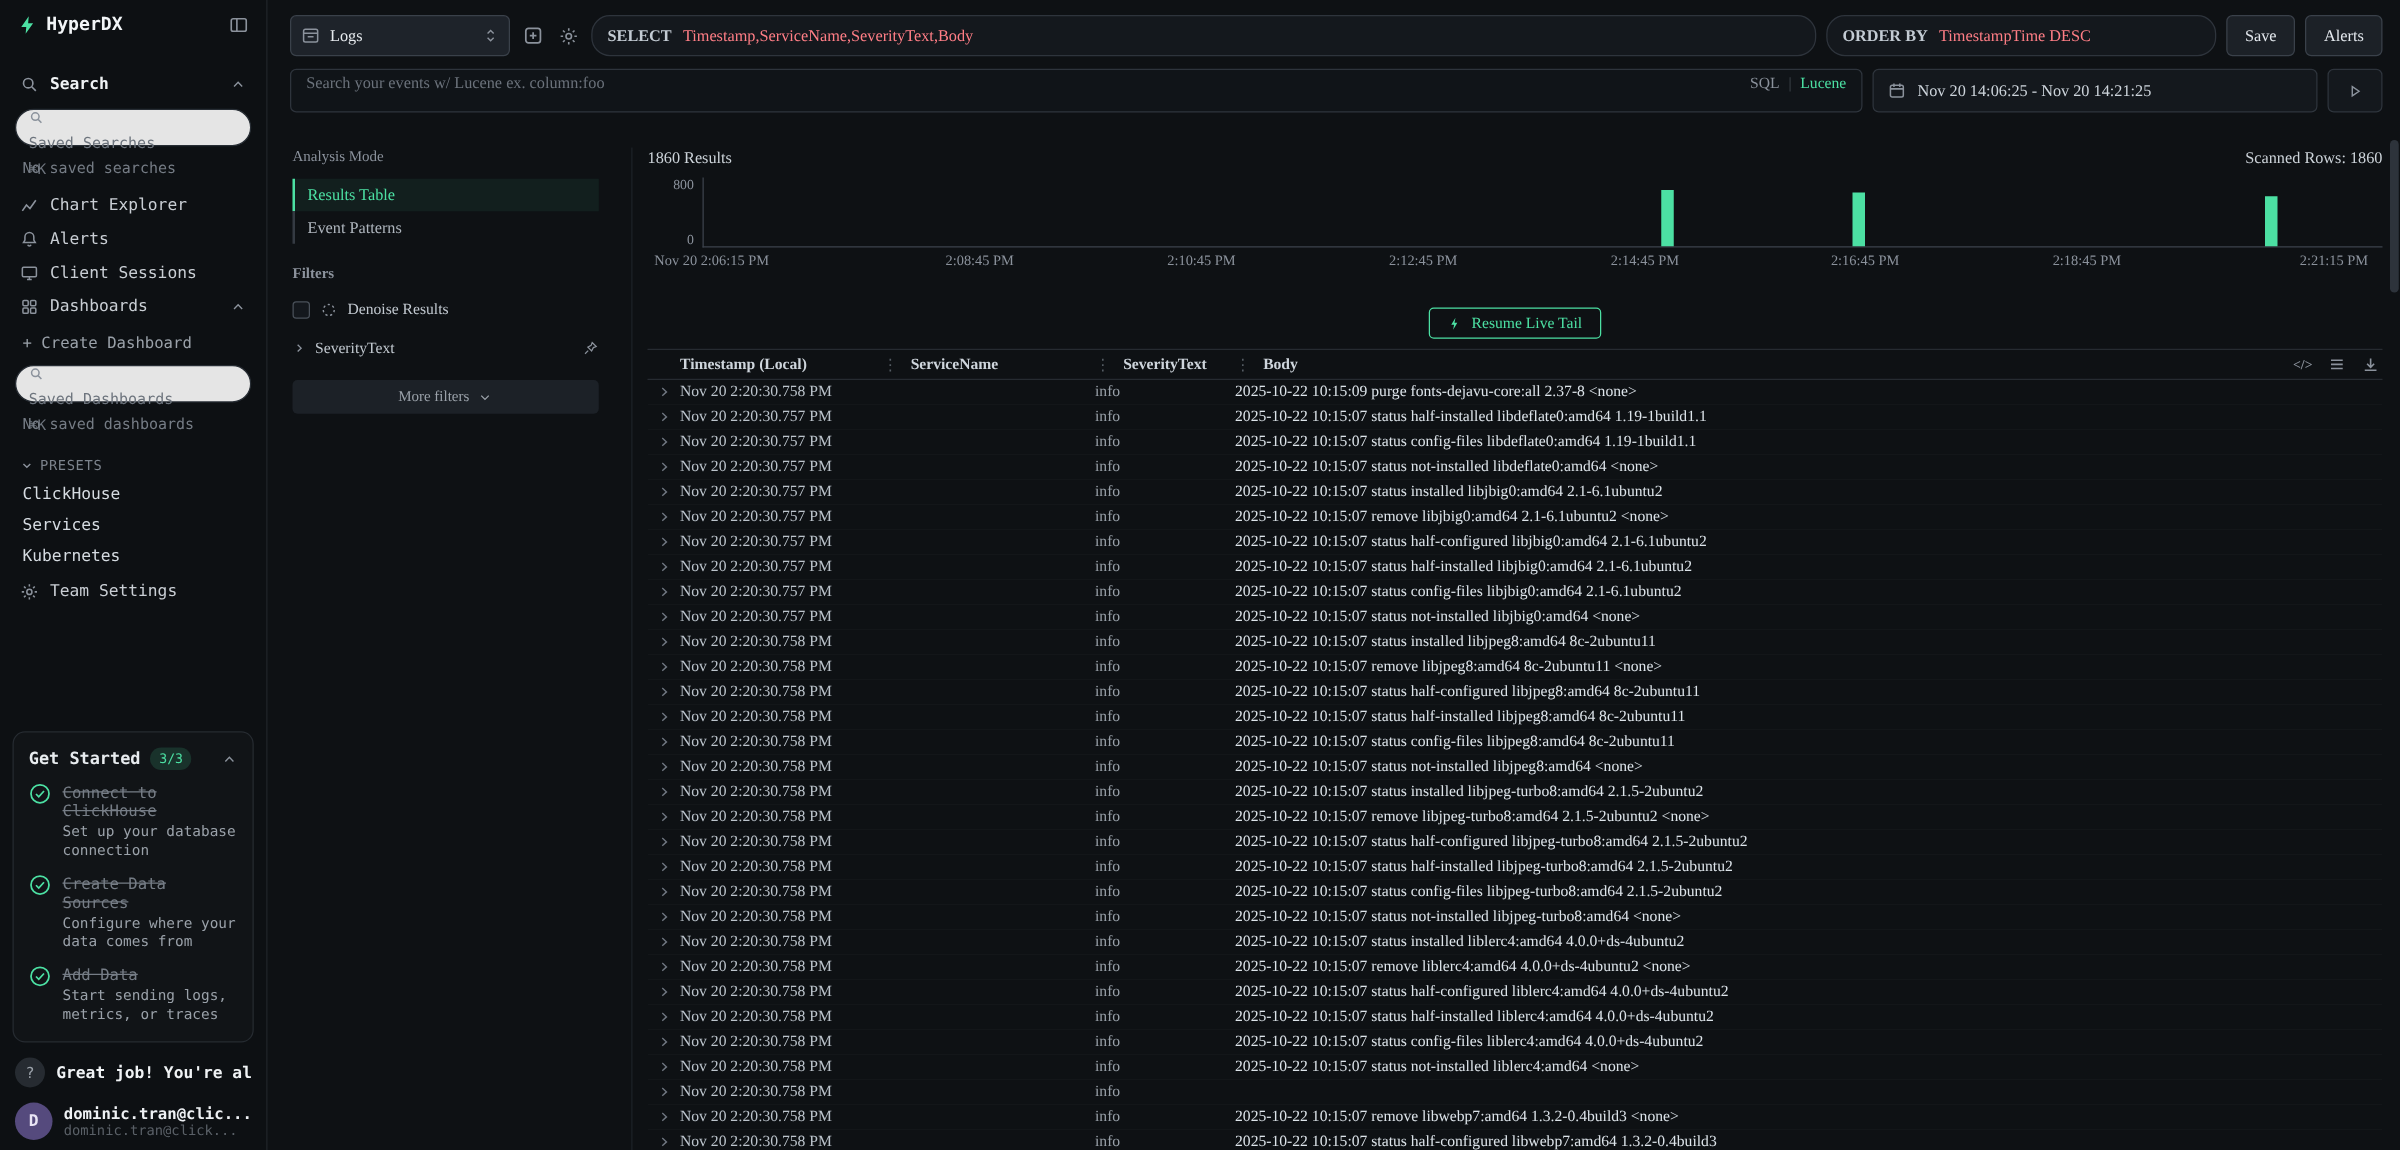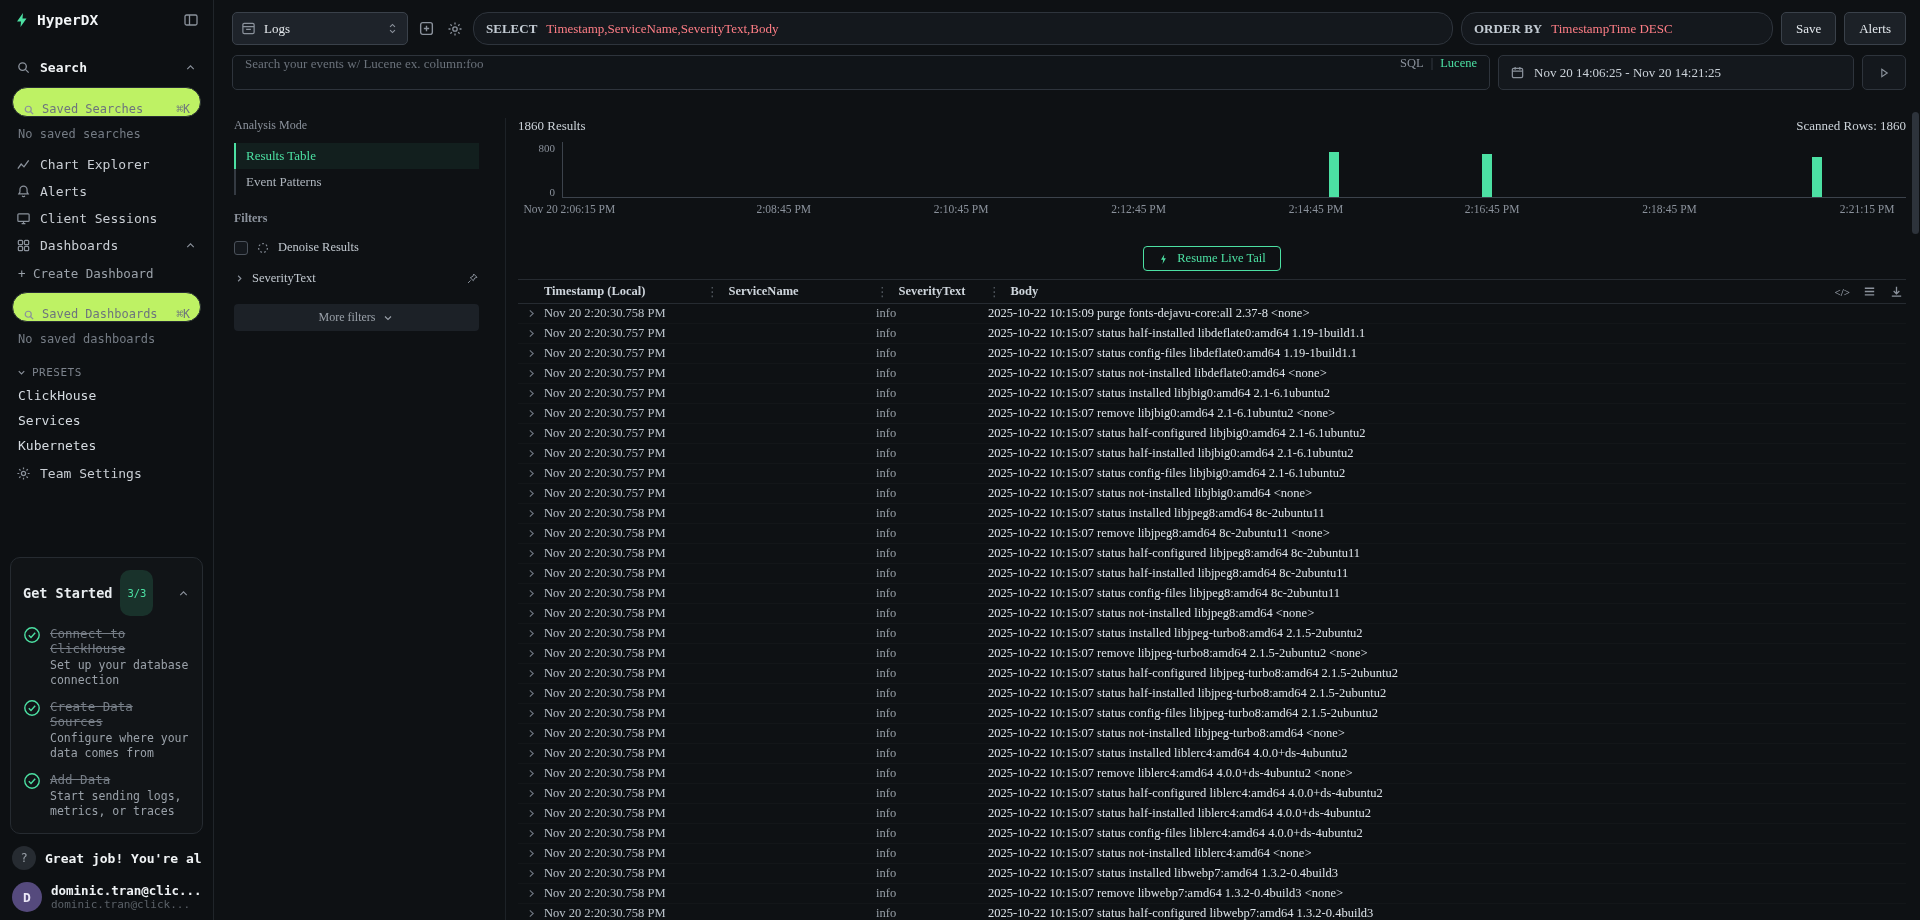--- a/index.html
+++ b/index.html
@@ -16,34 +16,34 @@
   
   .sidebar{width:214px;min-width:214px;background:var(--side);border-right:1px solid #20252a;
     display:flex;flex-direction:column;padding:12px 10px 4px;overflow:hidden;}
   .side-head{display:flex;align-items:center;justify-content:space-between;margin-bottom:26px;padding:0 4px;}
   .logo{display:flex;align-items:center;gap:7px;cursor:pointer;}
   .logo-text{font-weight:bold;font-size:14.5px;color:#f2f5f7;}
   .icon{color:var(--muted);}
   .nav-item{display:flex;align-items:center;gap:9px;padding:6px 6px;border-radius:6px;cursor:pointer;font-size:13px;color:#c9ced4;}
   .nav-item .right{margin-left:auto;}
   .nav-label.strong{color:#f0f3f5;font-weight:bold;}
-  .pill{display:flex;align-items:flex-end;gap:7px;background:#bef264;border:1px solid #272d34;border-radius:16px;
-    height:30px;padding:0 10px;margin:6px 2px 4px;cursor:text;}
+  .pill{display:flex;align-items:flex-start;gap:7px;background:#e5e5e5;border:1px solid #272d34;border-radius:16px;
+    height:30px;padding:0 10px;margin:6px 2px 4px;cursor:text;flex-direction:column;}
   .pill-ph{color:#6d747d;font-size:12px;flex:1;}
   .kbd{color:#6d747d;font-size:11.5px;}
   .empty-note{color:#757c85;font-size:12px;padding:6px 8px 10px;}
   .sub-link{color:#9aa1a9;font-size:12.5px;padding:7px 8px 5px;cursor:pointer;}
   .presets-label{display:flex;align-items:center;gap:5px;color:#7c838c;font-size:11px;letter-spacing:.5px;
     padding:10px 6px 4px;cursor:pointer;}
   .preset-item{font-size:13px;color:#d5dbe1;padding:5px 8px;border-radius:5px;cursor:pointer;}
   .nav-item.team{margin-top:2px;}
   .gs-card{margin-top:auto;background:#111417;border:1px solid #262b31;border-radius:10px;padding:12px;margin-bottom:10px;}
   .gs-head{display:flex;align-items:center;gap:8px;margin-bottom:10px;}
   .gs-title{font-weight:bold;font-size:13.5px;color:#e8ecef;}
-  .gs-badge{background:rgba(76,224,163,.15);color:var(--green);font-size:10.5px;padding:17px 7px;border-radius:10px;}
+  .gs-badge{background:rgba(76,224,163,.15);color:var(--green);font-size:10.5px;padding:3px 7px;border-radius:10px;}
   .gs-head .right{margin-left:auto;}
   .gs-item{display:flex;gap:9px;margin-bottom:11px;}
   .gs-item-title{color:#767d86;font-size:12.5px;text-decoration:line-through;margin-bottom:2px;}
   .gs-item-desc{color:#9aa1a9;font-size:11.5px;line-height:1.3;}
   .help-row{display:flex;align-items:center;gap:9px;padding:2px 2px 8px;}
   .help-circle{width:24px;height:24px;border-radius:50%;background:#262b31;color:#9aa1a9;display:flex;
     align-items:center;justify-content:center;font-size:12px;cursor:pointer;flex:none;}
   .congrats{font-weight:bold;font-size:13px;color:#f0f3f5;white-space:nowrap;overflow:hidden;}
   .user-row{display:flex;align-items:center;gap:9px;padding:4px 2px;cursor:pointer;}
   .avatar{width:30px;height:30px;border-radius:50%;background:#554a7d;color:#e9e5f5;display:flex;align-items:center;
@@ -60,22 +60,22 @@
   .source-select .right{margin-left:auto;}
   .ghost-icon{background:none;border:none;color:var(--muted);cursor:pointer;padding:2px;}
   .code-input{display:flex;align-items:center;height:33px;background:#14181d;border:1px solid #2e343c;
     border-radius:15px;padding:0 12px;font-size:13px;white-space:nowrap;overflow:hidden;cursor:text;}
   .code-input.sql{flex:1;}
   .code-input.orderby{width:312px;}
   .kw{color:#c3cbd3;font-weight:bold;margin-right:9px;}
   .code-val{color:var(--salmon);}
   .btn{height:33px;padding:0 14px;background:#1c2127;border:1px solid var(--border2);border-radius:5px;
     color:#e3e8ed;font-size:13px;font-family:inherit;cursor:pointer;}
-  .search-box{flex:1;display:flex;align-items:flex-start;height:35px;background:#101418;border:1px solid #2e343c;
-    border-radius:5px;padding:0 12px;gap:8px;}
+  .search-box{flex:1;display:flex;align-items:flex-end;height:35px;background:#101418;border:1px solid #2e343c;
+    border-radius:5px;padding:15px 12px;gap:8px;}
   .search-box input{flex:1;background:none;border:none;outline:none;color:#d9dfe5;font-size:13px;font-family:inherit;}
   .search-box input::placeholder{color:#6b727b;}
   .mode{display:flex;align-items:center;gap:7px;font-size:12.5px;}
   .mode-sql{color:#8b929c;cursor:pointer;}
   .mode-bar{color:#444b53;}
   .mode-lucene{color:var(--green);cursor:pointer;}
   .date-box{display:flex;align-items:center;gap:9px;width:356px;height:35px;background:#14181d;
     border:1px solid #2e343c;border-radius:5px;padding:0 11px;font-size:13px;color:#ccd3da;cursor:pointer;}
   .play-btn{width:44px;height:35px;background:#14181d;border:1px solid #2e343c;border-radius:5px;
     color:var(--muted);display:flex;align-items:center;justify-content:center;cursor:pointer;}
@@ -815,21 +815,20 @@
   </div>
             <div class="log-grid log-row">
     <span class="c-chev">
       <svg width="9" height="9" viewBox="0 0 16 16" fill="none" stroke="currentColor" stroke-width="2">
                   <path d="M5 2.5L11 8l-6 5.5"></path>
                 </svg>
     </span>
     <span class="c-ts">Nov 20 2:20:30.758 PM</span>
     <span class="c-svc"></span>
     <span class="c-sev">info</span>
-    <span class="c-body">2025-10-22 10:15:07 status installed libwebp7:amd64 1.3.2-0.4build3</span>
   </div>
             <div class="log-grid log-row">
     <span class="c-chev">
       <svg width="9" height="9" viewBox="0 0 16 16" fill="none" stroke="currentColor" stroke-width="2">
                   <path d="M5 2.5L11 8l-6 5.5"></path>
                 </svg>
     </span>
     <span class="c-ts">Nov 20 2:20:30.758 PM</span>
     <span class="c-svc"></span>
     <span class="c-sev">info</span>

